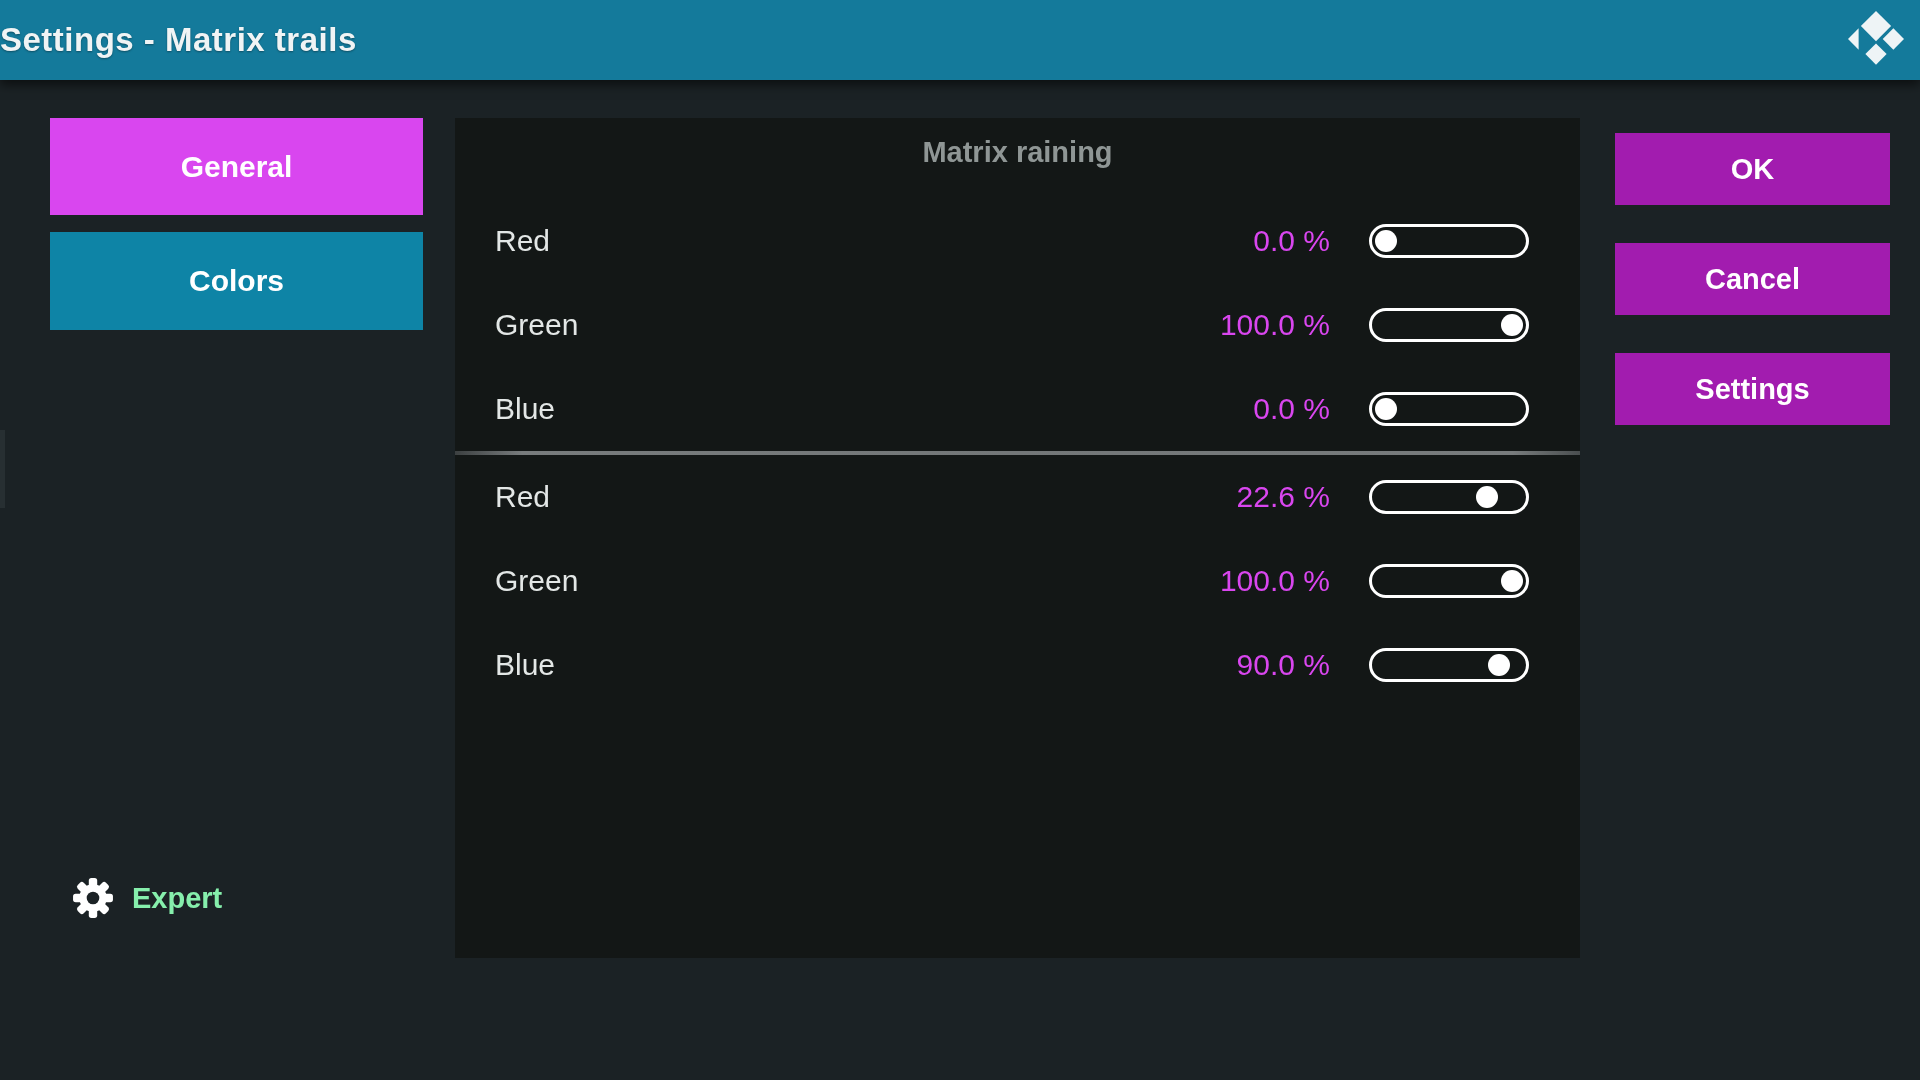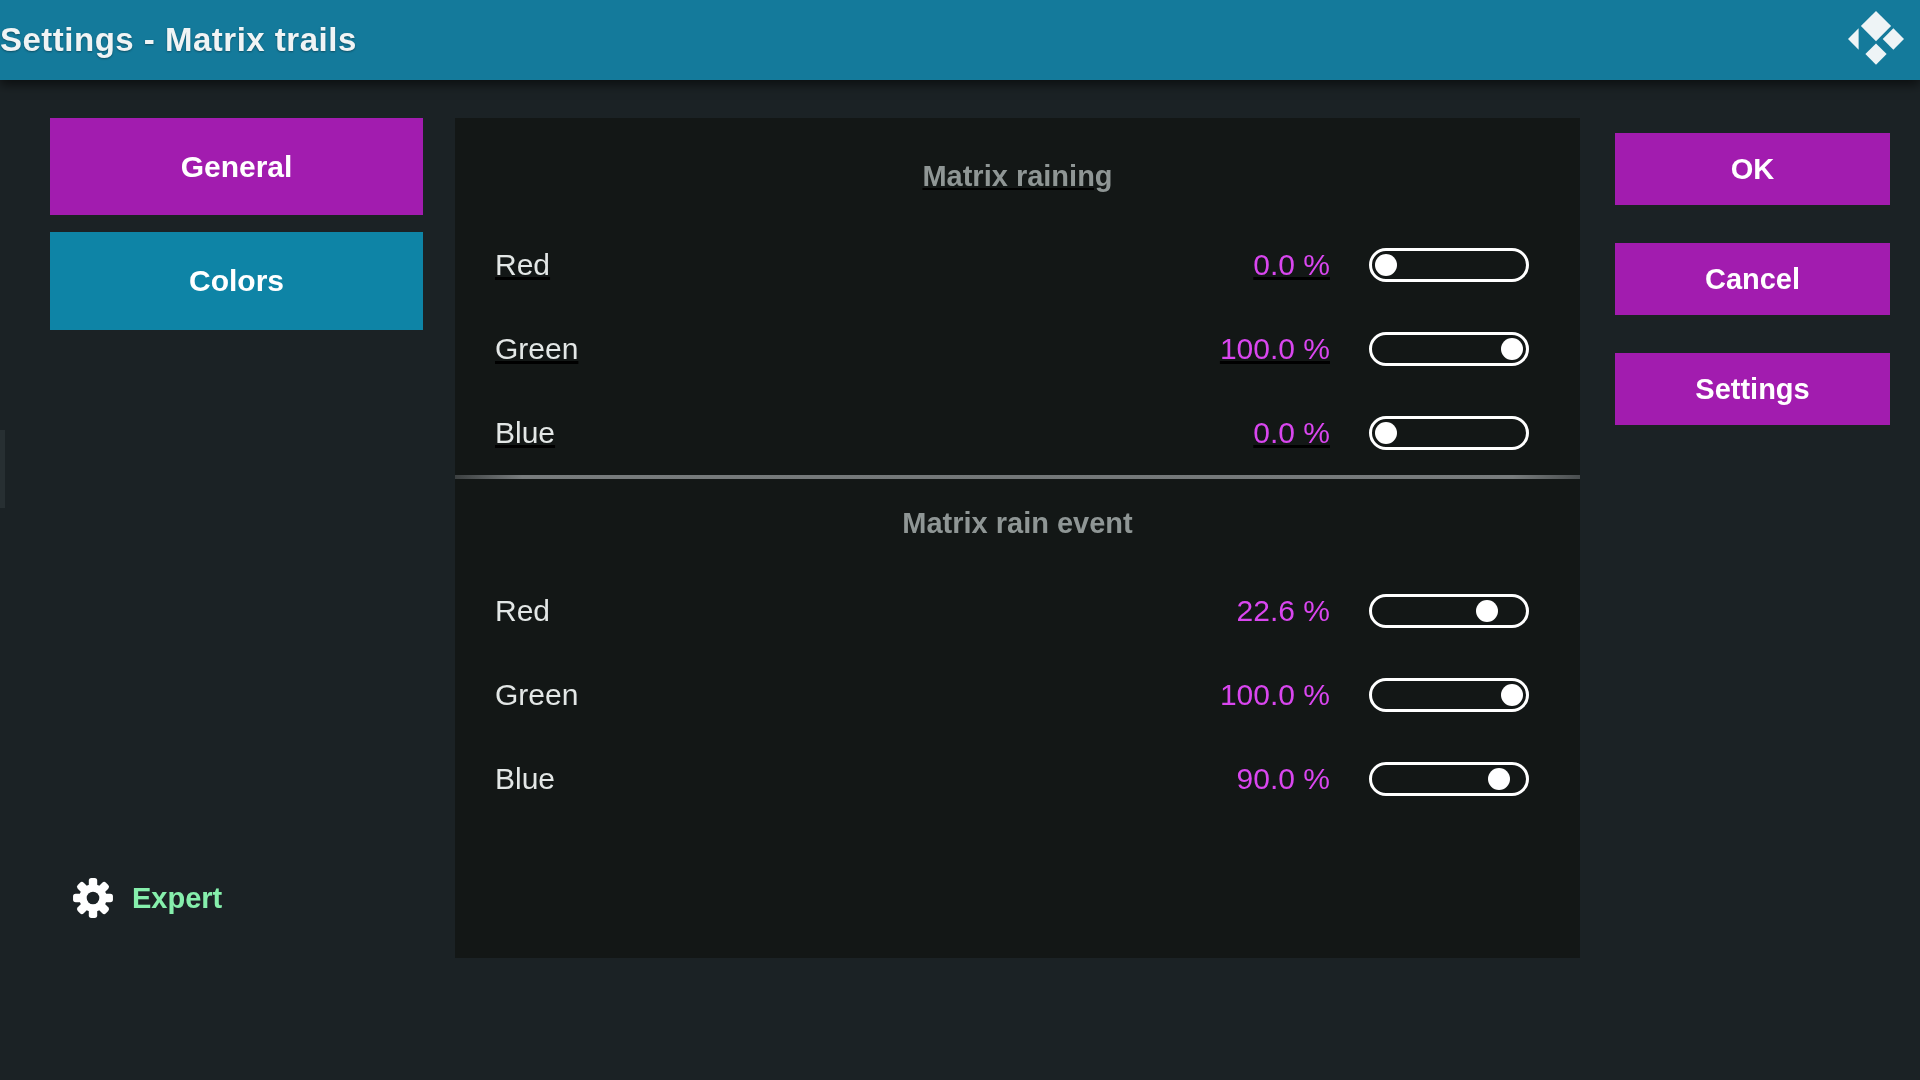--- a/index.html
+++ b/index.html
@@ -17,41 +17,41 @@
     display:flex;align-items:center;
   }
   .header-title{
     font-size:33px;font-weight:bold;color:#f0f4f5;
     text-shadow:0 1px 2px rgba(0,0,0,.35);letter-spacing:.5px;
   }
   .kodi-logo{position:absolute;right:16px;top:9px;width:56px;height:60px;}
   
   .sidebar{position:absolute;left:50px;top:118px;width:373px;}
   .cat-btn{
-    width:373px;height:97px;margin-bottom:17px;background:#a21caf;
+    width:373px;height:97px;margin-bottom:17px;background:#d946ef;
     display:flex;align-items:center;justify-content:center;
     color:#fff;font-size:30px;font-weight:bold;cursor:pointer;
   }
   .cat-btn.selected{background:#0e84a6;height:98px;}
   
   .level{
     position:absolute;left:72px;top:874px;height:48px;
     display:flex;align-items:center;cursor:pointer;
   }
   .level-label{margin-left:18px;color:#86efac;font-size:29px;font-weight:bold;}
   
   .panel{
     position:absolute;left:455px;top:118px;width:1125px;height:840px;
     background:#131716;
   }
   .section-heading{
     height:44px;line-height:44px;text-align:center;
     color:#8f9695;font-size:29px;font-weight:bold;
   }
-  .section-1{padding-top:36px;text-decoration:underline;}
+  .section-1{padding-top:12px;}
   .section-1 .section-heading{margin-bottom:25px;}
   .section-2 .section-heading{margin-top:22px;margin-bottom:24px;}
   .separator{
     height:4px;margin-top:0;
     background:linear-gradient(90deg,#3c4041 0%,#787c7d 6%,#737778 50%,#787c7d 94%,#4a4e4f 100%);
   }
   .setting-row{
     height:84px;display:flex;align-items:center;
     padding:0 51px 0 40px;cursor:pointer;
   }
@@ -142,21 +142,20 @@
       <div class="row-value">0.0 %</div>
       <div class="slider" style="--p: 0;">
         <div class="knob"></div>
       </div>
     </div>
   </div>
 
   <div class="separator"></div>
 
   <div class="section-2">
-    <div class="section-heading">Matrix rain event</div>
 
     <div class="setting-row">
       <div class="row-label">Red</div>
       <div class="row-value">22.6 %</div>
       <div class="slider" style="--p: 80;">
         <div class="knob"></div>
       </div>
     </div>
 
     <div class="setting-row">

